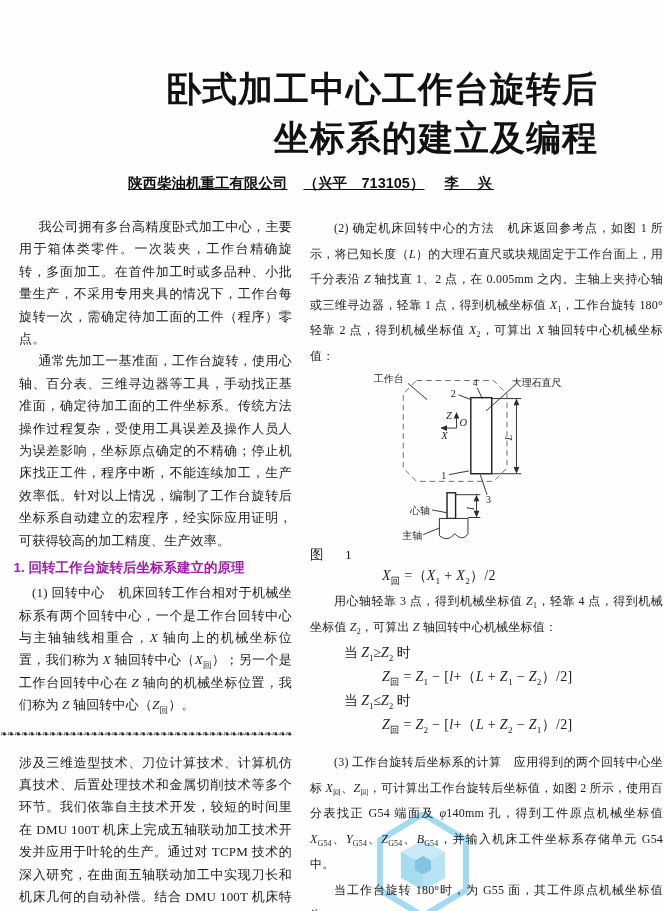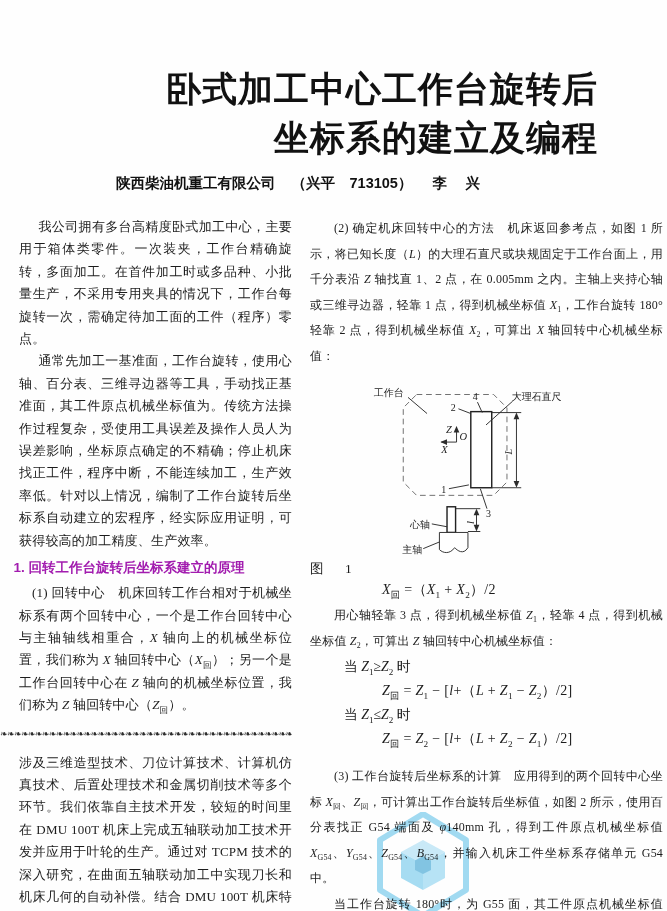--- a/index.html
+++ b/index.html
@@ -8,23 +8,23 @@
     overflow:hidden;color:#1c1c1c;
     font-family:"Liberation Serif","DejaVu Serif",serif;
   }
   
   .hdr{position:absolute;top:24px;left:0;width:598px;text-align:right;margin-top:40px;}
   .hdr h1{
     margin:0;font-family:"Liberation Sans","DejaVu Sans",sans-serif;
     font-weight:700;font-size:35px;line-height:49px;letter-spacing:1px;color:#111;
   }
   .authors{
-    position:absolute;top:174px;left:0;width:598px;text-align:center;
+    position:absolute;top:174px;left:12px;width:598px;text-align:center;
     font-family:"Liberation Sans","DejaVu Sans",sans-serif;
-    font-weight:700;font-size:14.5px;color:#111;white-space:nowrap;
+    font-weight:700;font-size:14.5px;color:#111;white-space:nowrap;text-decoration:underline;
   }
   .authors .loc{margin-left:16px;font-weight:700;}
   .authors .who{margin-left:20px;letter-spacing:2px;}
   
   .col{position:absolute;top:216px;}
   .col-left{left:0;width:292px;}
   .col-right{left:310px;width:353px;}
   .col p{margin:0;text-align:justify;text-justify:inter-ideograph;}
   .col-left p.body{font-size:13px;line-height:22.4px;letter-spacing:.2px;padding-left:19px;}
   .col-left p.ind{text-indent:1.5em;}
@@ -33,21 +33,21 @@
     font-family:"Liberation Sans","DejaVu Sans",sans-serif;text-indent:1em;color:#a21caf;
   }
   .divider{
     margin-top:10px;height:15px;overflow:hidden;white-space:nowrap;
     font-size:9.5px;letter-spacing:-1px;color:#2b2b2b;line-height:15px;
   }
   .cont-block{margin-top:10px;}
   .col-right p.body{font-size:12px;line-height:25.5px;letter-spacing:.2px;}
   .col-right p.ind2{text-indent:2em;}
   
-  .figure{margin:16px 0 0 0;height:176px;}
+  .figure{margin:2px 0 0 0;height:176px;}
   .figure svg{display:block;}
   .figcap{
     margin-top:0;font-size:13.5px;line-height:16px;text-align:left;
     padding-right:40px;letter-spacing:4px;
   }
   .fml{font-size:14px;line-height:22px;margin:2px 0 2px 72px;letter-spacing:.3px;}
   .cond{font-size:13.8px;line-height:22px;margin:2px 0 2px 34px;}
   .fml i,.cond i, .col i{font-family:"Liberation Serif","DejaVu Serif",serif;}
   sub{font-size:66%;line-height:0;}
   
@@ -71,21 +71,21 @@
   <div class="hdr">
     <h1><span>卧式加工中心工作台旋转后</span><br>
     <span>坐标系的建立及编程</span></h1>
   </div>
   <div class="authors">
     <span>陕西柴油机重工有限公司</span><span class="loc">（兴平　713105）</span><span class="who">李　兴</span>
   </div>
 
   <div class="col col-left">
     <p class="body ind">我公司拥有多台高精度卧式加工中心，主要用于箱体类零件。一次装夹，工作台精确旋转，多面加工。在首件加工时或多品种、小批量生产，不采用专用夹具的情况下，工作台每旋转一次，需确定待加工面的工件（程序）零点。</p>
-    <p class="body ind">通常先加工一基准面，工作台旋转，使用心轴、百分表、三维寻边器等工具，手动找正基准面，其工件原点机械坐标值为。传统方法操作过程复杂，受使用工具误差及操作人员人为误差影响，坐标原点确定的不精确；停止机床找正工件，程序中断，不能连续加工，生产效率低。针对以上情况，编制了工作台旋转后坐标系自动建立的宏程序，经实际应用证明，可获得较高的加工精度、生产效率。</p>
+    <p class="body ind">通常先加工一基准面，工作台旋转，使用心轴、百分表、三维寻边器等工具，手动找正基准面，确定待加工面的工件坐标系。传统方法操作过程复杂，受使用工具误差及操作人员人为误差影响，坐标原点确定的不精确；停止机床找正工件，程序中断，不能连续加工，生产效率低。针对以上情况，编制了工作台旋转后坐标系自动建立的宏程序，经实际应用证明，可获得较高的加工精度、生产效率。</p>
     <h2>1. 回转工作台旋转后坐标系建立的原理</h2>
     <p class="body" style="text-indent:1em">(1) 回转中心　机床回转工作台相对于机械坐标系有两个回转中心，一个是工作台回转中心与主轴轴线相重合，<i>X</i> 轴向上的机械坐标位置，我们称为 <i>X</i> 轴回转中心（<i>X</i><sub>回</sub>）；另一个是工作台回转中心在 <i>Z</i> 轴向的机械坐标位置，我们称为 <i>Z</i> 轴回转中心（<i>Z</i><sub>回</sub>）。</p>
     <div class="divider">❧❧❧❧❧❧❧❧❧❧❧❧❧❧❧❧❧❧❧❧❧❧❧❧❧❧❧❧❧❧❧❧❧❧❧❧❧❧❧❧❧❧❧❧❧❧</div>
     <div class="cont-block">
       <p class="body"><span>涉及三维造型技术、刀位计算技术、计算机仿真技术、后置处理技术和金属切削技术等多个环节。我们依靠自主技术开发，较短的时间里在 DMU 100T 机床上完成五轴联动加工技术开发并应用于叶轮的生产。通过对 TCPM 技术的深入研究，在曲面五轴联动加工中实现刀长和机床几何的自动补偿。结合 DMU 100T 机床特点对叶轮加工进行技术优化，在叶轮通道五轴联动加工技术方面有了新的突破。</span></p>
 
     </div>
   </div>
 
   <div class="col col-right">

